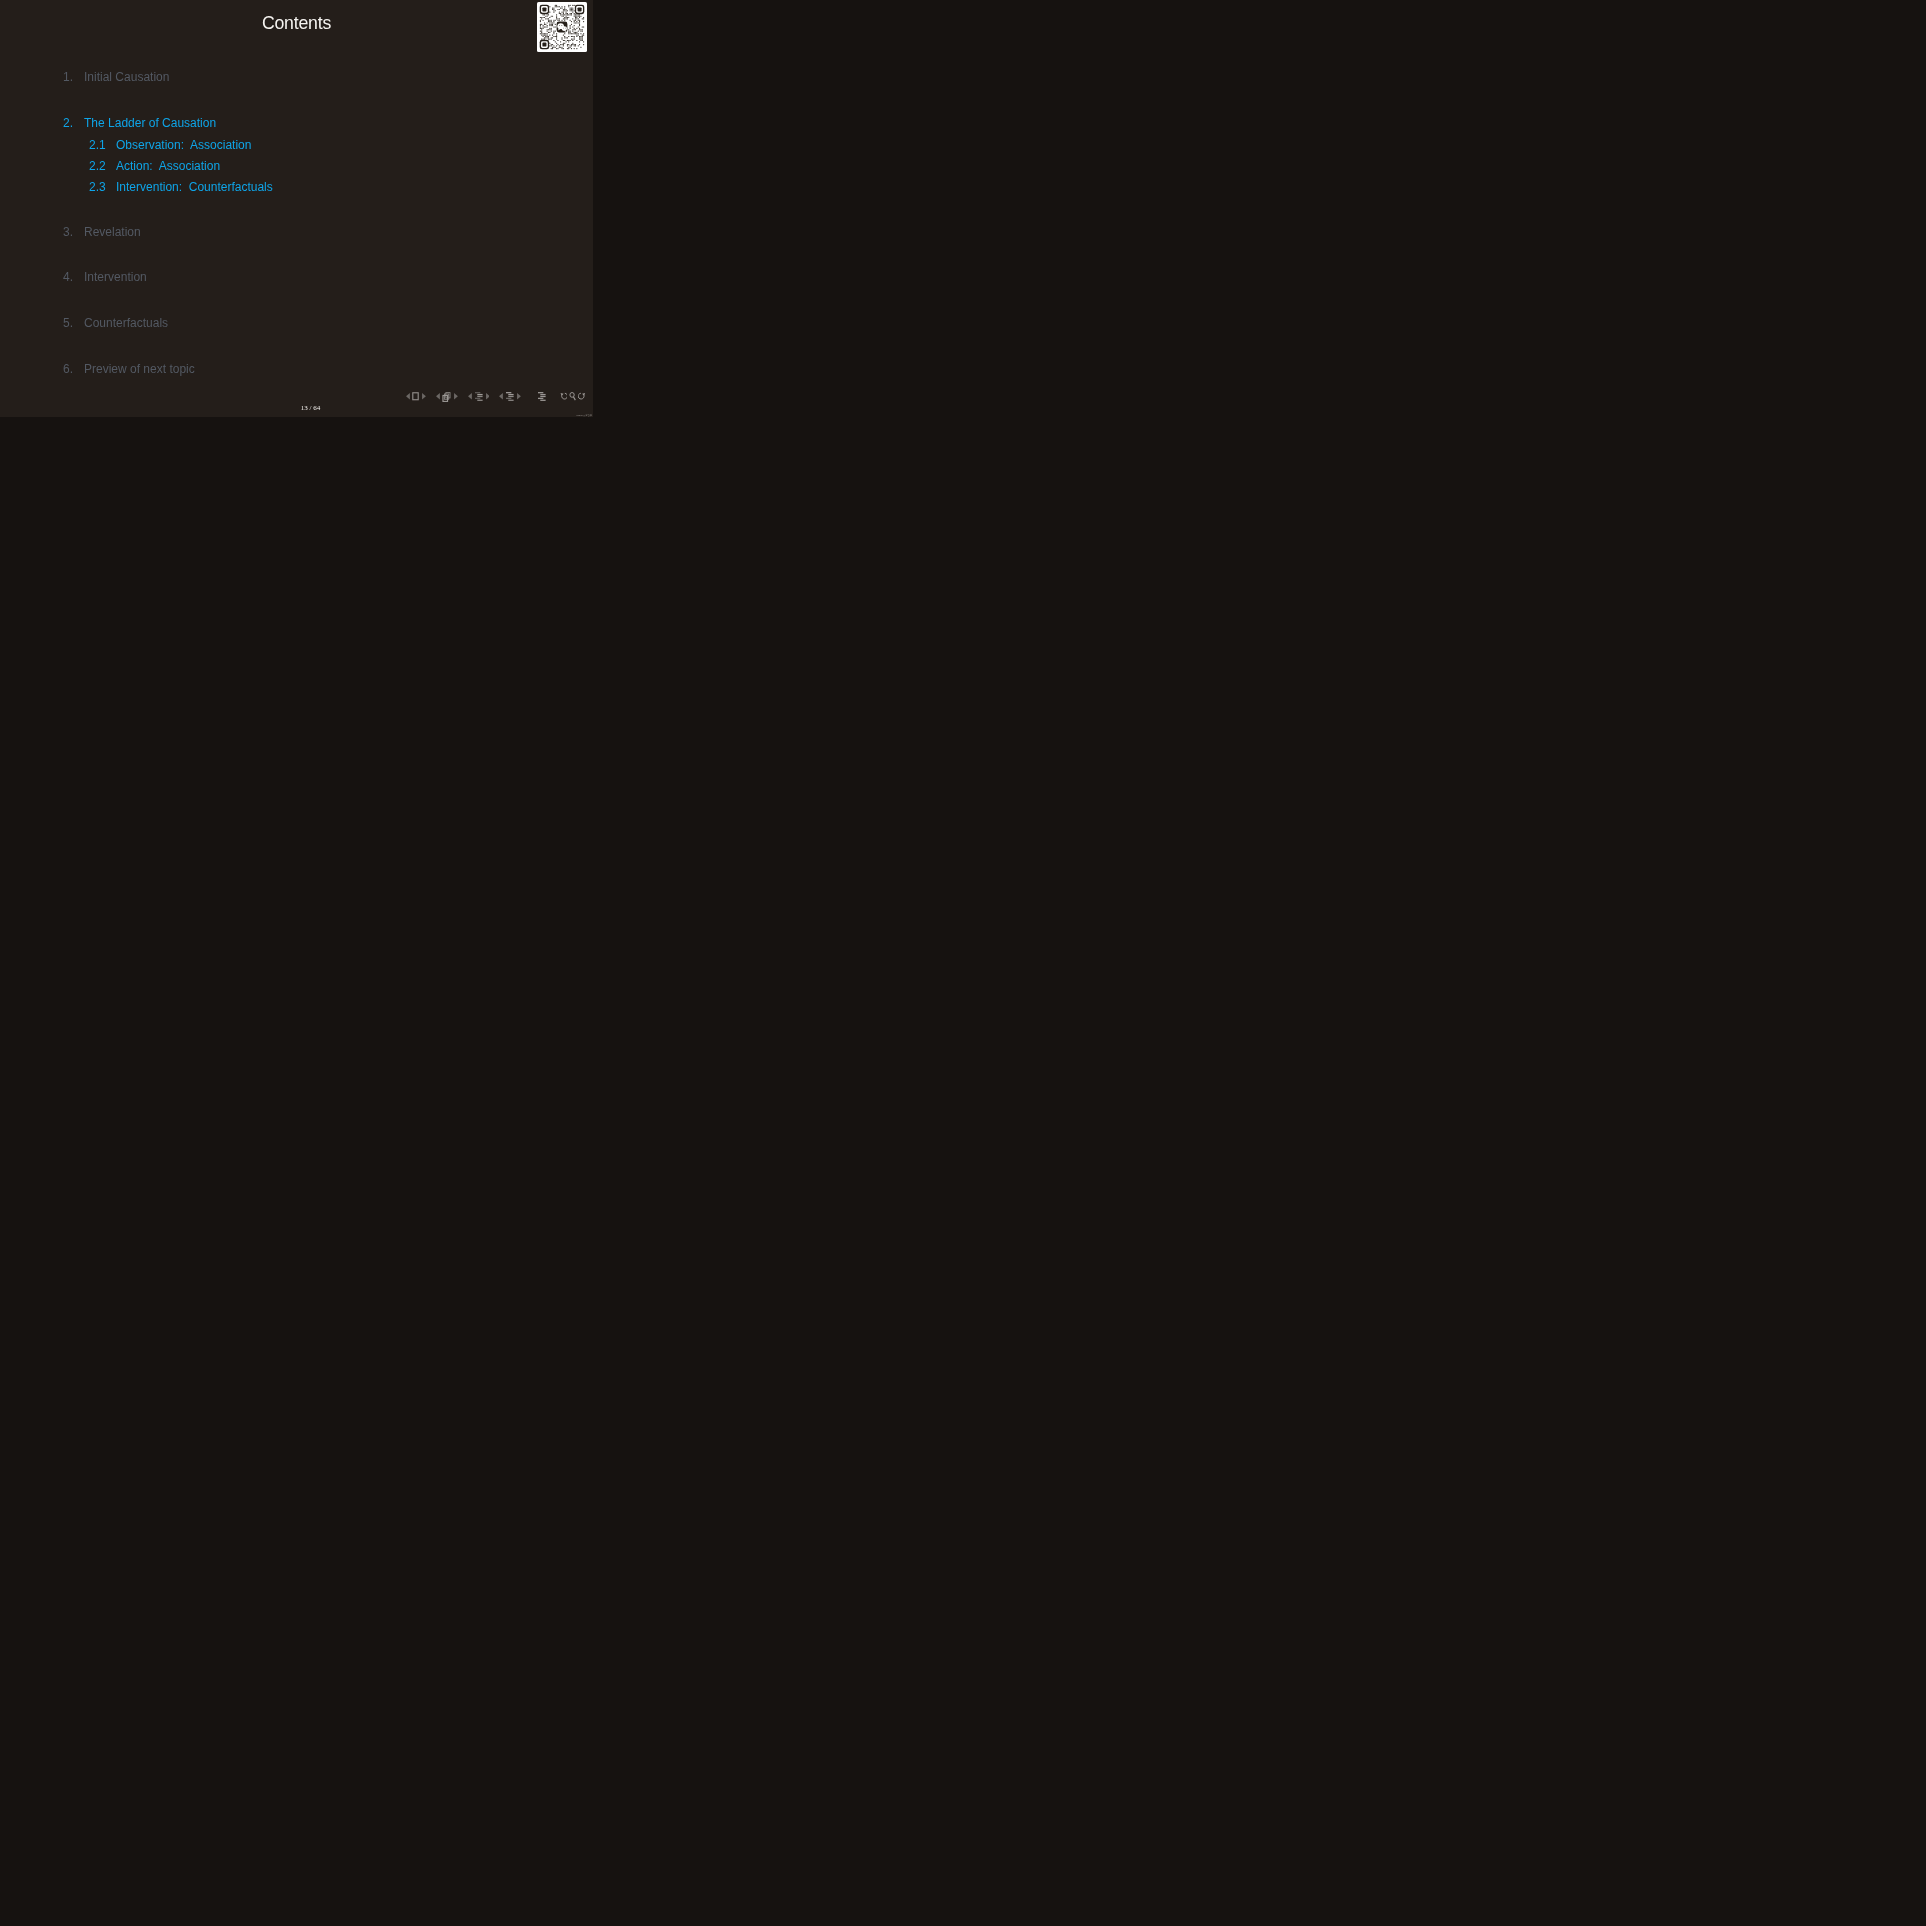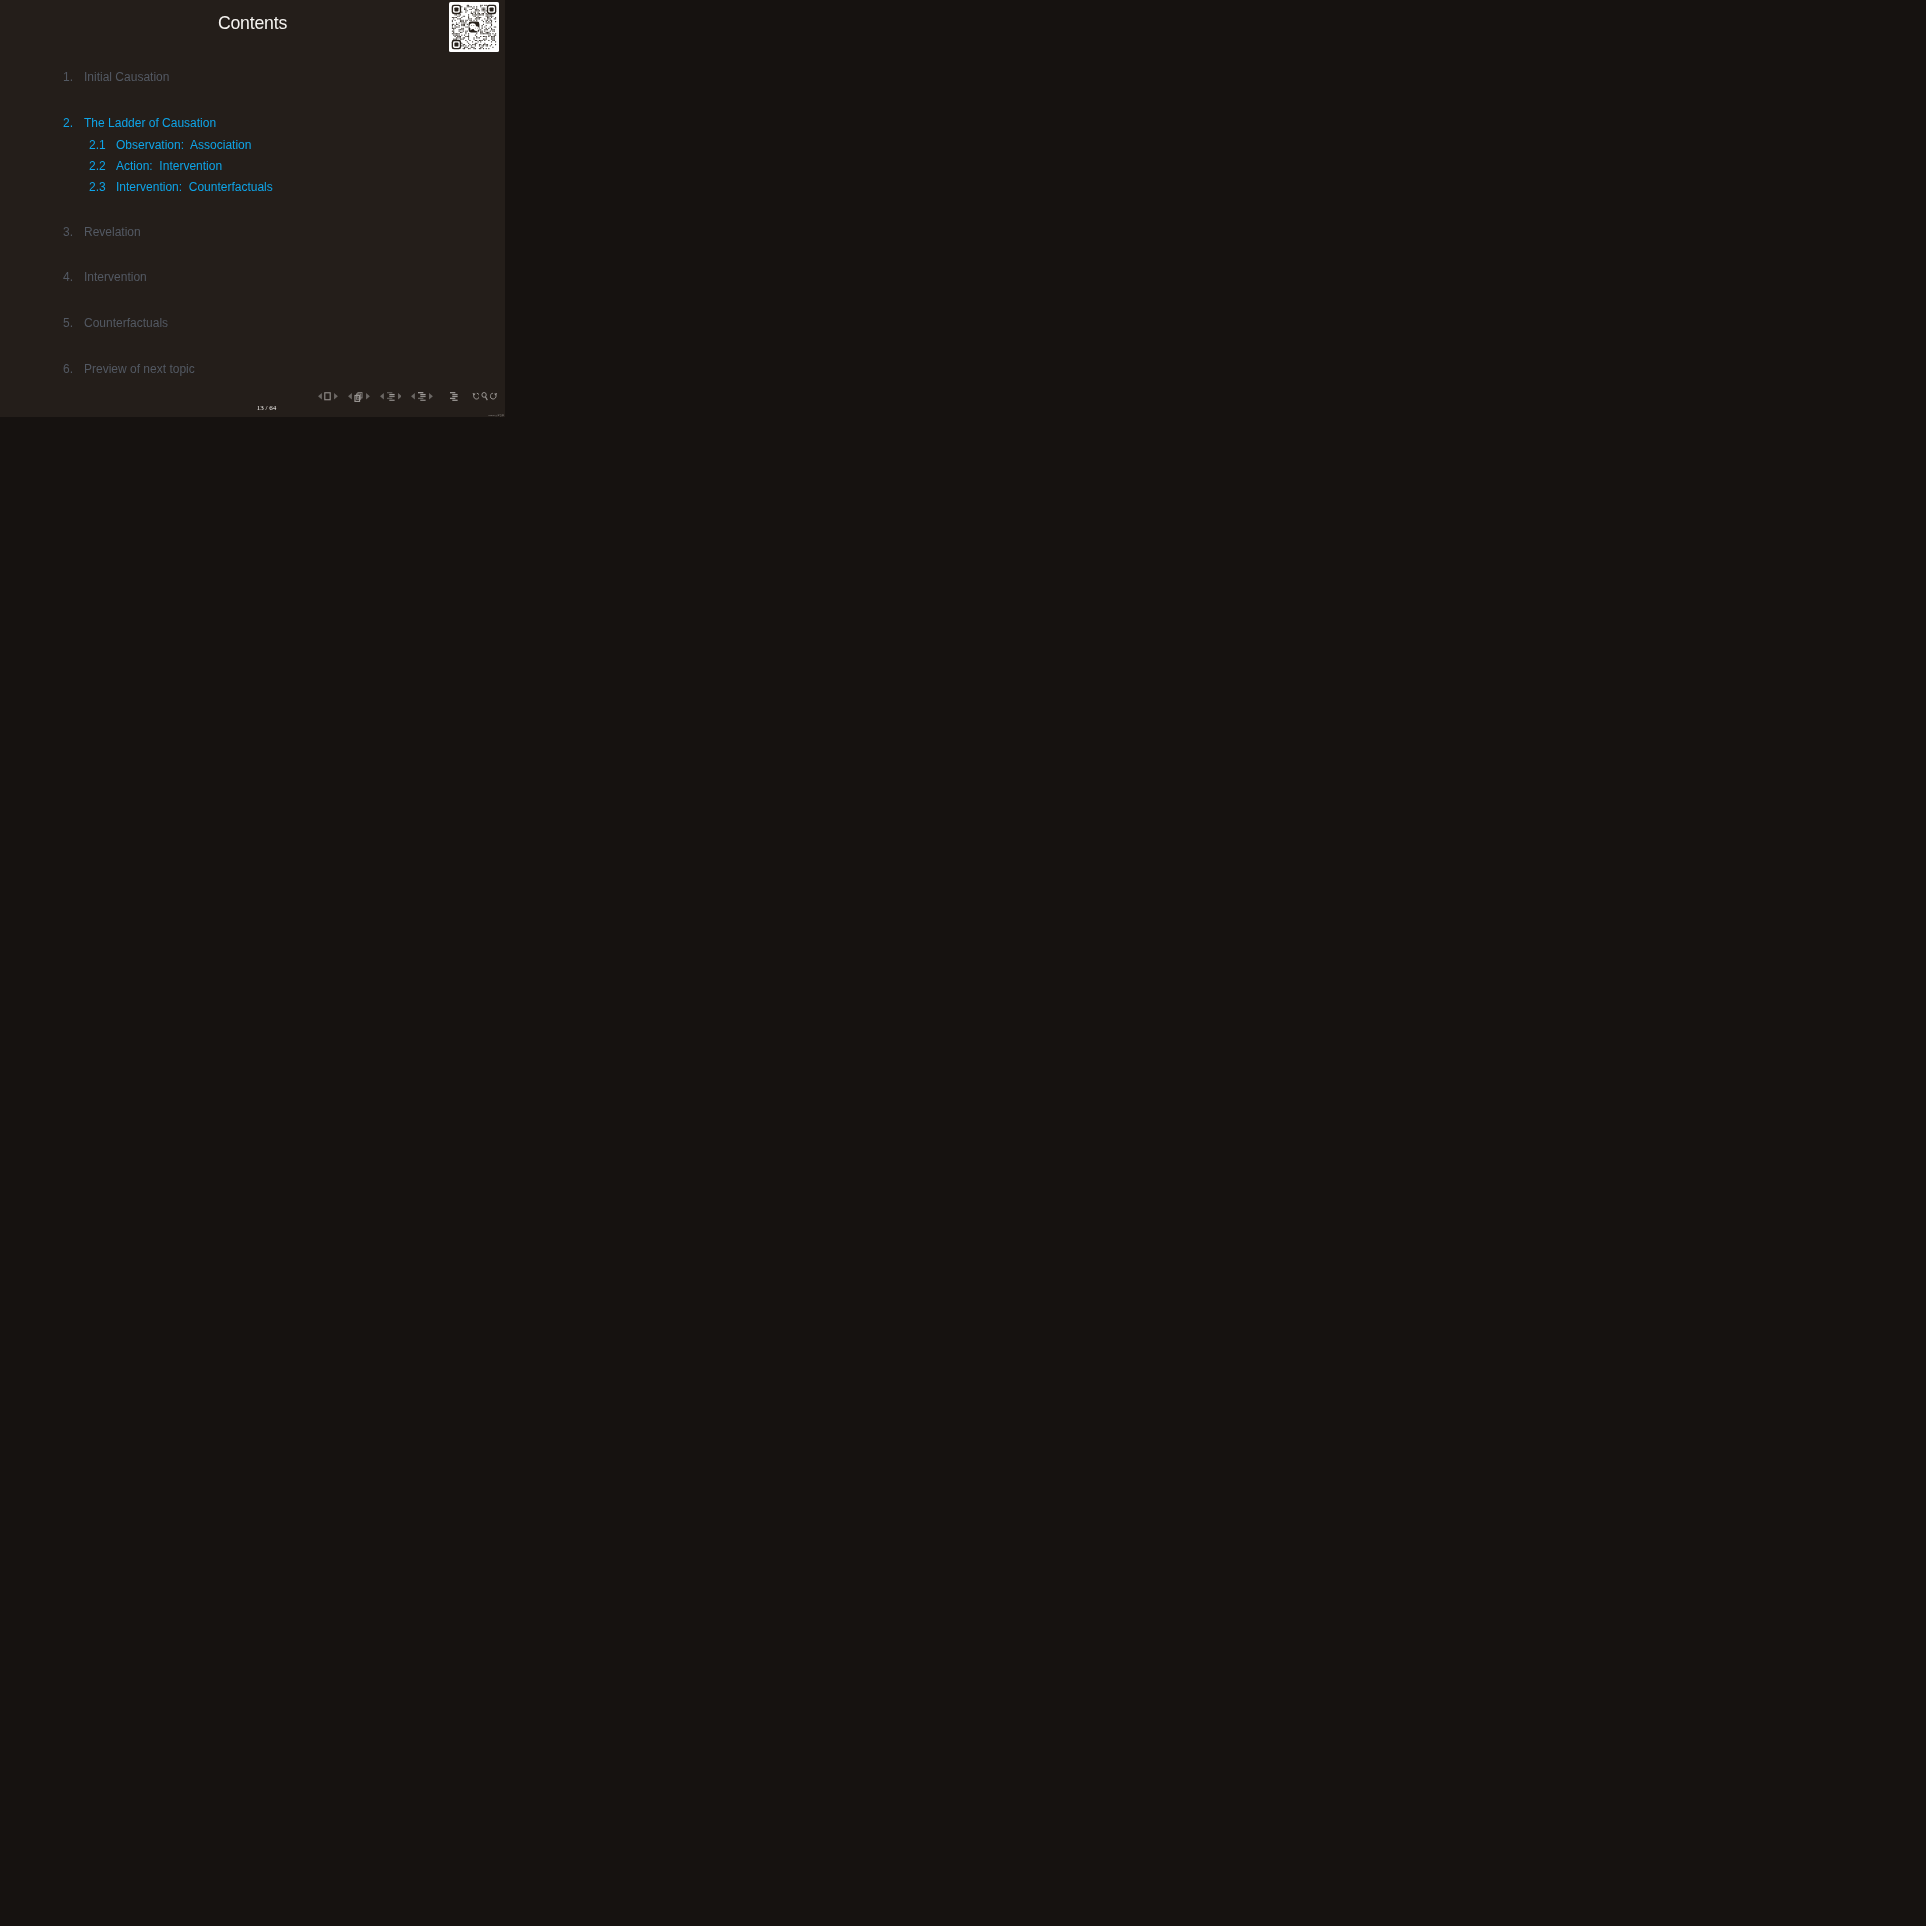--- a/index.html
+++ b/index.html
@@ -1,18 +1,18 @@
 <!DOCTYPE html>
 <html style="font-size:6.2px"><head>
 <meta charset="utf-8">
 <style>
   html,body{margin:0;padding:0;background:#161210;}
   .slide{
     position:relative;
-    width:505px;height:417px;
+    width:593px;height:417px;
     background:#241e1a;
     overflow:hidden;
     font-family:"Liberation Sans", sans-serif;
   }
   .title{
     position:absolute;top:13px;left:0;right:0;
     text-align:center;
     font-size:17.7px;font-weight:400;
     color:#f6f4f1;letter-spacing:-0.2px;
     margin:0;
@@ -471,21 +471,21 @@
       <span class="num">1.</span><span class="lbl">Initial Causation</span>
     </div>
 
     <div class="toc-item active" style="top:104px">
       <span class="num">2.</span><span class="lbl">The Ladder of Causation</span>
     </div>
     <div class="toc-subitem active" style="top:126px">
       <span class="num">2.1</span><span class="lbl">Observation:  Association</span>
     </div>
     <div class="toc-subitem active" style="top:147px">
-      <span class="num">2.2</span><span class="lbl">Action:  Intervention</span>
+      <span class="num">2.2</span><span class="lbl">Action:  Association</span>
     </div>
     <div class="toc-subitem active" style="top:168px">
       <span class="num">2.3</span><span class="lbl">Intervention:  Counterfactuals</span>
     </div>
 
     <div class="toc-item dim" style="top:213px">
       <span class="num">3.</span><span class="lbl">Revelation</span>
     </div>
     <div class="toc-item dim" style="top:258px">
       <span class="num">4.</span><span class="lbl">Intervention</span>

